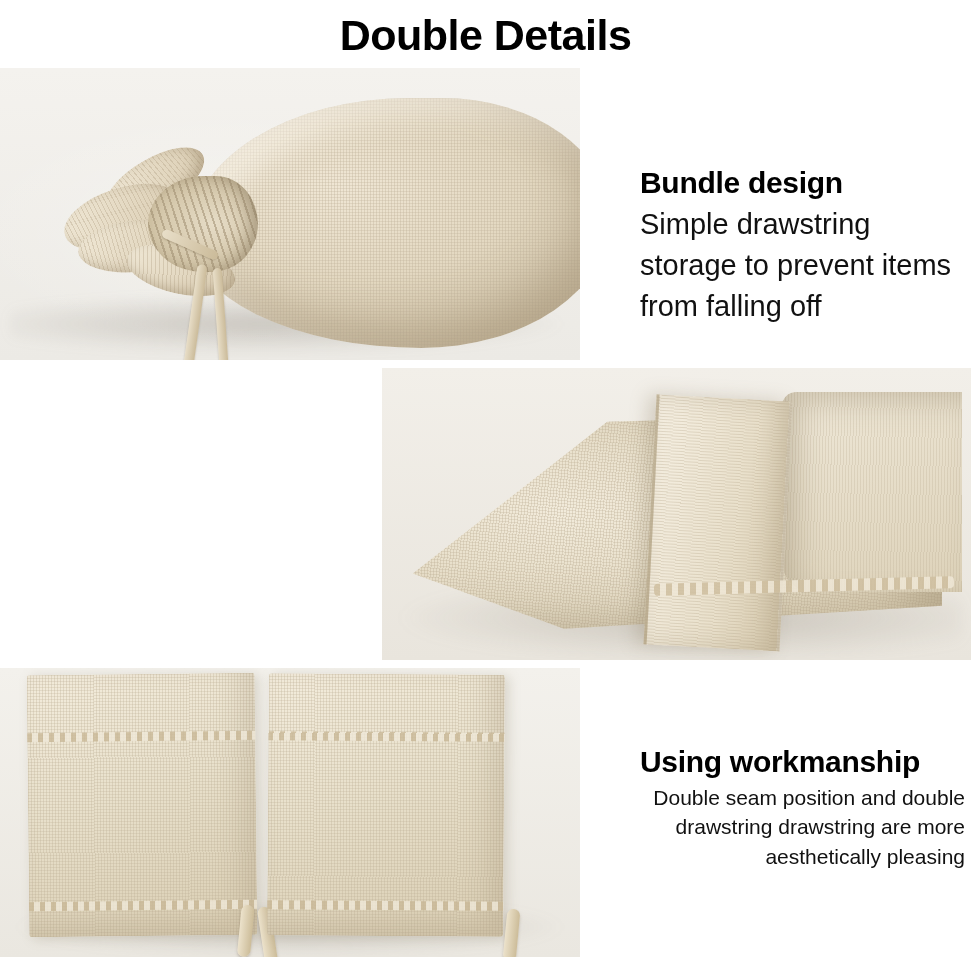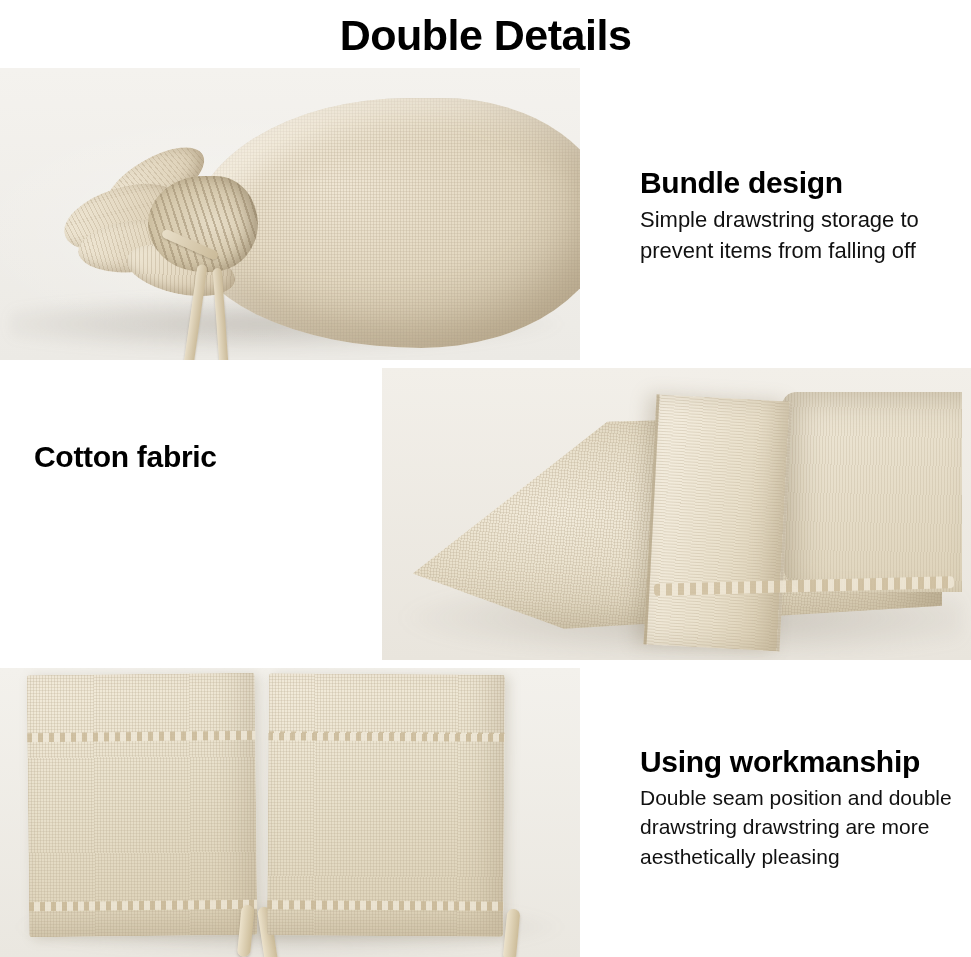--- a/index.html
+++ b/index.html
@@ -39,21 +39,21 @@
   }
   .caption h2 {
     margin: 0 0 4px 0;
     font-size: 30px;
     font-weight: bold;
     line-height: 1.12;
     letter-spacing: -0.3px;
   }
   .caption p {
     margin: 0;
-    font-size: 22px;
+    font-size: 29px;
     line-height: 1.42;
     font-weight: normal;
     color: #111;
   }
 
   
   #photo-1 {
     left: 0px;
     top: 68px;
     width: 580px;
@@ -267,21 +267,21 @@
   #photo-3 .t1 { left: 210px; bottom: -22px; transform: rotate(6deg); }
   #photo-3 .t2 { left: 232px; bottom: -34px; transform: rotate(-8deg); height: 62px;}
   #photo-3 .t3 { left: 238px; bottom: -24px; transform: rotate(5deg); }
 
   
   #caption-3 {
     left: 640px;
     top: 745px;
     width: 325px;
   }
-  #caption-3 p { font-size: 21px; }
+  #caption-3 p { font-size: 21px; text-align: right; }
 </style>
 </head>
 <body>
 
 <div class="page-title">Double Details</div>
 
 <div class="photo" id="photo-1">
   <div class="shadow"></div>
   <div class="bag-body"></div>
   <div class="fold f3"></div>
@@ -301,21 +301,20 @@
 
 <div class="photo" id="photo-2">
   <div class="shadow"></div>
   <div class="corner"></div>
   <div class="inner"></div>
   <div class="flap"></div>
   <div class="stitch"></div>
 </div>
 
 <div class="caption" id="caption-2">
-  <h2>Cotton fabric</h2>
 </div>
 
 <div class="photo" id="photo-3">
   <div class="shadow"></div>
   <div class="flatbag b1">
     <div class="hem"></div>
     <div class="hem-bottom"></div>
     <div class="tie t1"></div>
     <div class="tie t2"></div>
   </div>

